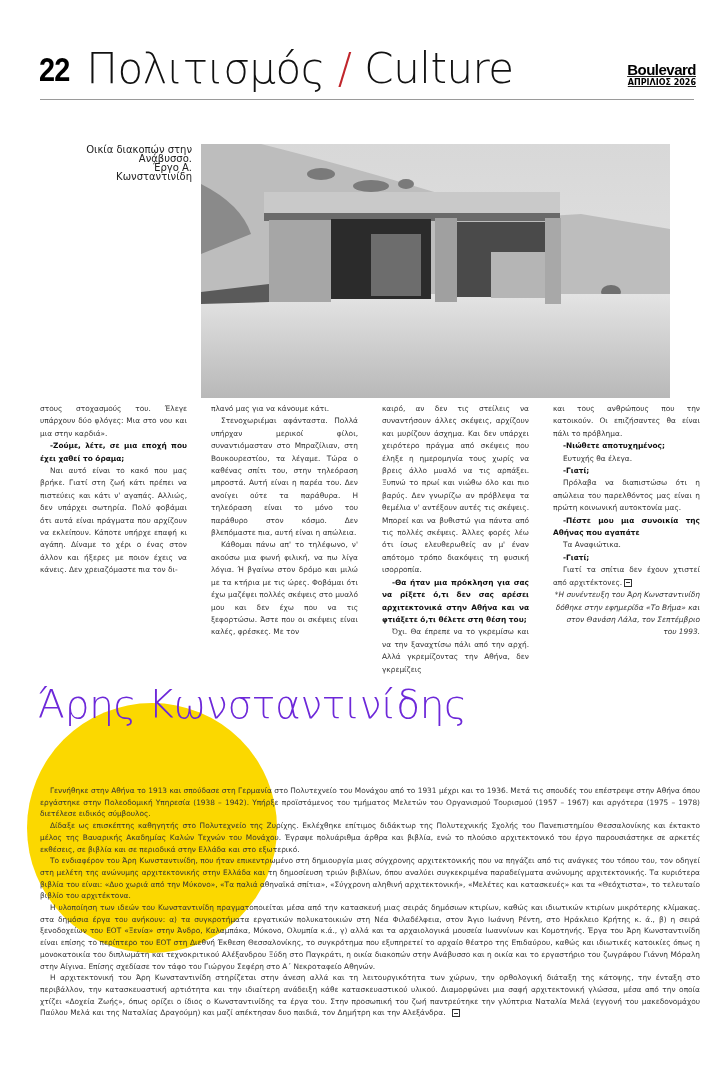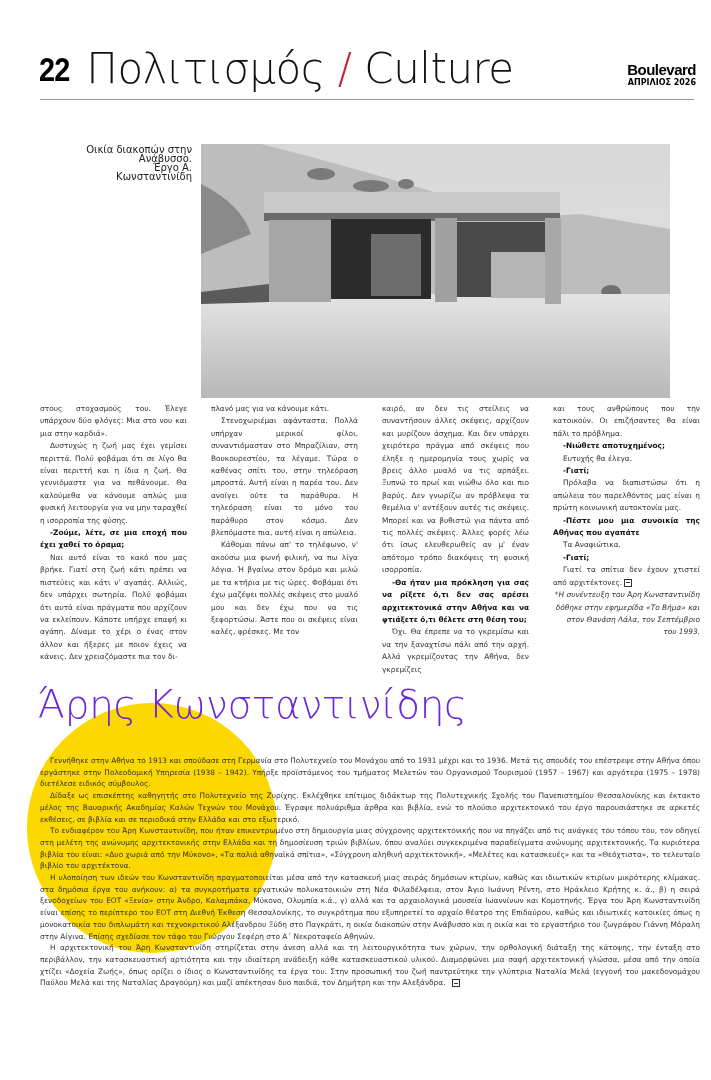--- a/index.html
+++ b/index.html
@@ -1,41 +1,41 @@
 <!DOCTYPE html>
 <html><head>
 <meta charset="utf-8">
 <style>
   html, body { margin:0; padding:0; background:#ffffff; }
   body { width:711px; height:1080px; position:relative; overflow:hidden; font-family:"DejaVu Sans", sans-serif; color:#222; }
   .page-number { position:absolute; left:39px; top:52px; font-family:"Liberation Sans", sans-serif; font-weight:bold; font-size:34px; letter-spacing:-1px; color:#000; transform:scaleX(0.85); transform-origin:left top; line-height:34px; }
   .section-title { position:absolute; left:0; width:600px; top:44px; text-align:center; font-family:"DejaVu Sans", sans-serif; font-weight:200; font-size:42px; color:#111; letter-spacing:-0.5px; line-height:50px; }
   .section-title .slash { color:#c0262c; }
-  .masthead { position:absolute; right:15px; top:62px; text-align:right; line-height:1; }
+  .masthead { position:absolute; right:15px; top:62px; text-align:right; line-height:1;text-decoration:underline; }
   .masthead .brand { font-family:"Liberation Sans", sans-serif; font-weight:bold; font-size:15px; color:#000; letter-spacing:-0.5px; }
   .masthead .issue { font-family:"DejaVu Sans", sans-serif; font-weight:bold; font-size:8px; color:#000; margin-top:2px; }
   .header-rule { position:absolute; left:40px; right:17px; top:99px; height:1px; background:#9a9a9a; }
 
   .caption { position:absolute; left:80px; top:145px; width:112px; text-align:right; font-size:10px; line-height:9px; color:#222; }
   .photo { position:absolute; left:201px; top:144px; width:469px; height:254px; overflow:hidden; background:#cfcfcf; }
   .photo svg { display:block; }
 
   .columns { position:absolute; top:403px; left:40px; width:660px; display:flex; gap:24px; }
   .col { width:158px; font-size:7.4px; line-height:12.4px; color:#333; text-align:justify; }
   .col p { margin:0; text-indent:10px; }
   .col p.q { font-weight:bold; color:#111; }
   .col p.noindent { text-indent:0; }
   .col p.gap { margin-top:12px; }
   .col p.note { font-style:italic; text-align:right; text-indent:0; }
   .endmark { display:inline-block; width:6px; height:6px; border:1px solid #333; vertical-align:middle; position:relative; margin-left:2px; }
   .endmark::after { content:""; position:absolute; left:1px; right:1px; top:2.5px; height:1px; background:#333; }
 
   .yellow-circle { position:absolute; left:27px; top:703px; width:250px; height:250px; border-radius:50%; background:#fbd800; }
   .bio-title { position:absolute; left:38px; top:680px; font-family:"DejaVu Sans", sans-serif; font-weight:200; font-size:39px; color:#6d28d9; letter-spacing:-0.3px; line-height:50px; }
-  .bio { position:absolute; left:40px; top:755px; width:660px; font-size:7.4px; line-height:11.7px; color:#333; text-align:justify; }
+  .bio { position:absolute; left:40px; top:785px; width:660px; font-size:7.4px; line-height:11.7px; color:#333; text-align:justify; }
   .bio p { margin:0; text-indent:10px; }
 </style>
 </head>
 <body>
 
 <div>
   <div class="page-number">22</div>
   <div class="section-title">
     <span>Πολιτισμός</span>
     <span class="slash">/</span>
@@ -83,21 +83,20 @@
     <rect x="68" y="76" width="62" height="82" fill="#a6a6a6"></rect>
     <rect x="234" y="74" width="22" height="84" fill="#a0a0a0"></rect>
     <rect x="344" y="74" width="16" height="86" fill="#a8a8a8"></rect>
     <path d="M0 148 L68 140 L68 158 L0 160 Z" fill="#5a5a5a"></path>
   </svg>
 </div>
 
 <div class="columns">
   <div class="col">
     <p class="noindent">στους στοχασμούς του. Έλεγε υπάρχουν δύο φλόγες: Μια στο νου και μια στην καρδιά».</p>
-    <p>Δυστυχώς η ζωή μας έχει γεμίσει περιττά. Πολύ φοβάμαι ότι σε λίγο θα είναι περιττή και η ίδια η ζωή. Θα γεννιόμαστε για να πεθάνουμε. Θα καλούμεθα να κάνουμε απλώς μια φυσική λειτουργία για να μην ταραχθεί η ισορροπία της φύσης.</p>
     <p class="q">-Ζούμε, λέτε, σε μια εποχή που έχει χαθεί το όραμα;</p>
     <p>Ναι αυτό είναι το κακό που μας βρήκε. Γιατί στη ζωή κάτι πρέπει να πιστεύεις και κάτι ν' αγαπάς. Αλλιώς, δεν υπάρχει σωτηρία. Πολύ φοβάμαι ότι αυτά είναι πράγματα που αρχίζουν να εκλείπουν. Κάποτε υπήρχε επαφή κι αγάπη. Δίναμε το χέρι ο ένας στον άλλον και ήξερες με ποιον έχεις να κάνεις. Δεν χρειαζόμαστε πια τον δι-</p>
   </div>
   <div class="col">
     <p class="noindent">πλανό μας για να κάνουμε κάτι.</p>
     <p>Στενοχωριέμαι αφάνταστα. Πολλά υπήρχαν μερικοί φίλοι, συναντιόμασταν στο Μπραζίλιαν, στη Βουκουρεστίου, τα λέγαμε. Τώρα ο καθένας σπίτι του, στην τηλεόραση μπροστά. Αυτή είναι η παρέα του. Δεν ανοίγει ούτε τα παράθυρα. Η τηλεόραση είναι το μόνο του παράθυρο στον κόσμο. Δεν βλεπόμαστε πια, αυτή είναι η απώλεια.</p>
     <p>Κάθομαι πάνω απ' το τηλέφωνο, ν' ακούσω μια φωνή φιλική, να πω λίγα λόγια. Ή βγαίνω στον δρόμο και μιλώ με τα κτήρια με τις ώρες. Φοβάμαι ότι έχω μαζέψει πολλές σκέψεις στο μυαλό μου και δεν έχω που να τις ξεφορτώσω. Άστε που οι σκέψεις είναι καλές, φρέσκες. Με τον</p>
   </div>
   <div class="col">
     <p class="noindent">καιρό, αν δεν τις στείλεις να συναντήσουν άλλες σκέψεις, αρχίζουν και μυρίζουν άσχημα. Και δεν υπάρχει χειρότερο πράγμα από σκέψεις που έληξε η ημερομηνία τους χωρίς να βρεις άλλο μυαλό να τις αρπάξει. Ξυπνώ το πρωί και νιώθω όλο και πιο βαρύς. Δεν γνωρίζω αν πρόβλεψα τα θεμέλια ν' αντέξουν αυτές τις σκέψεις. Μπορεί και να βυθιστώ για πάντα από τις πολλές σκέψεις. Άλλες φορές λέω ότι ίσως ελευθερωθείς αν μ' έναν απότομο τρόπο διακόψεις τη φυσική ισορροπία.</p>

